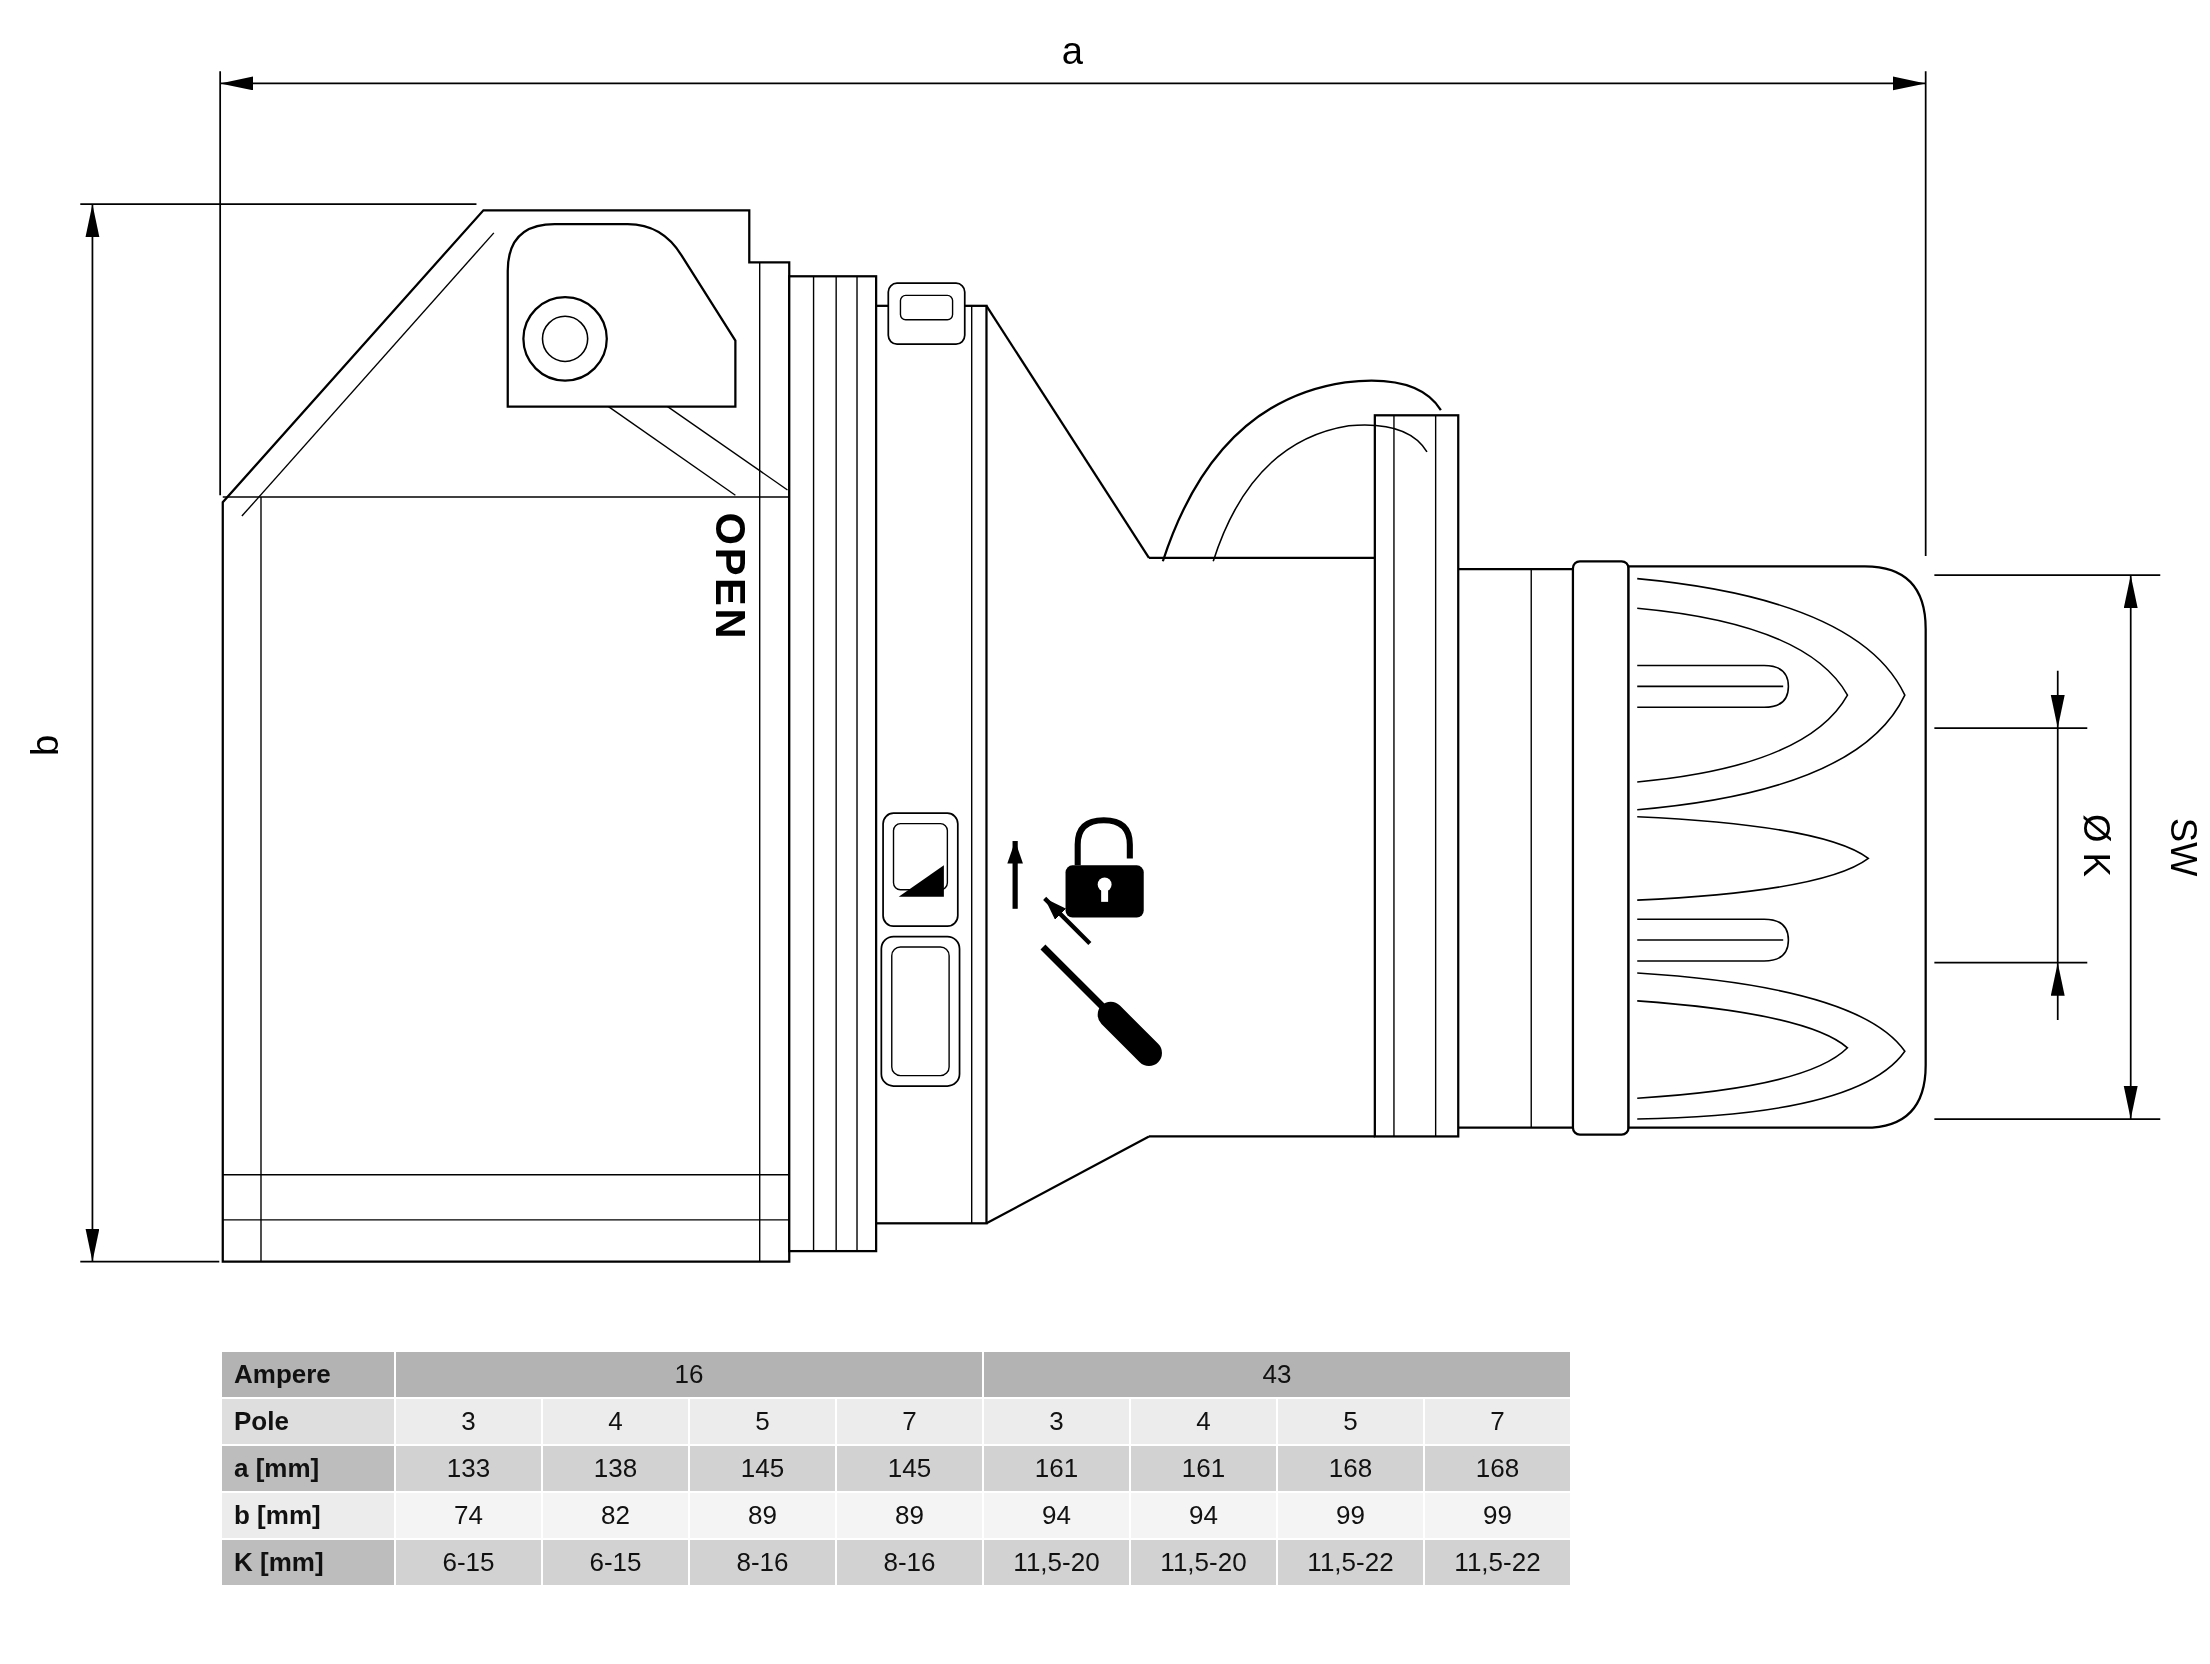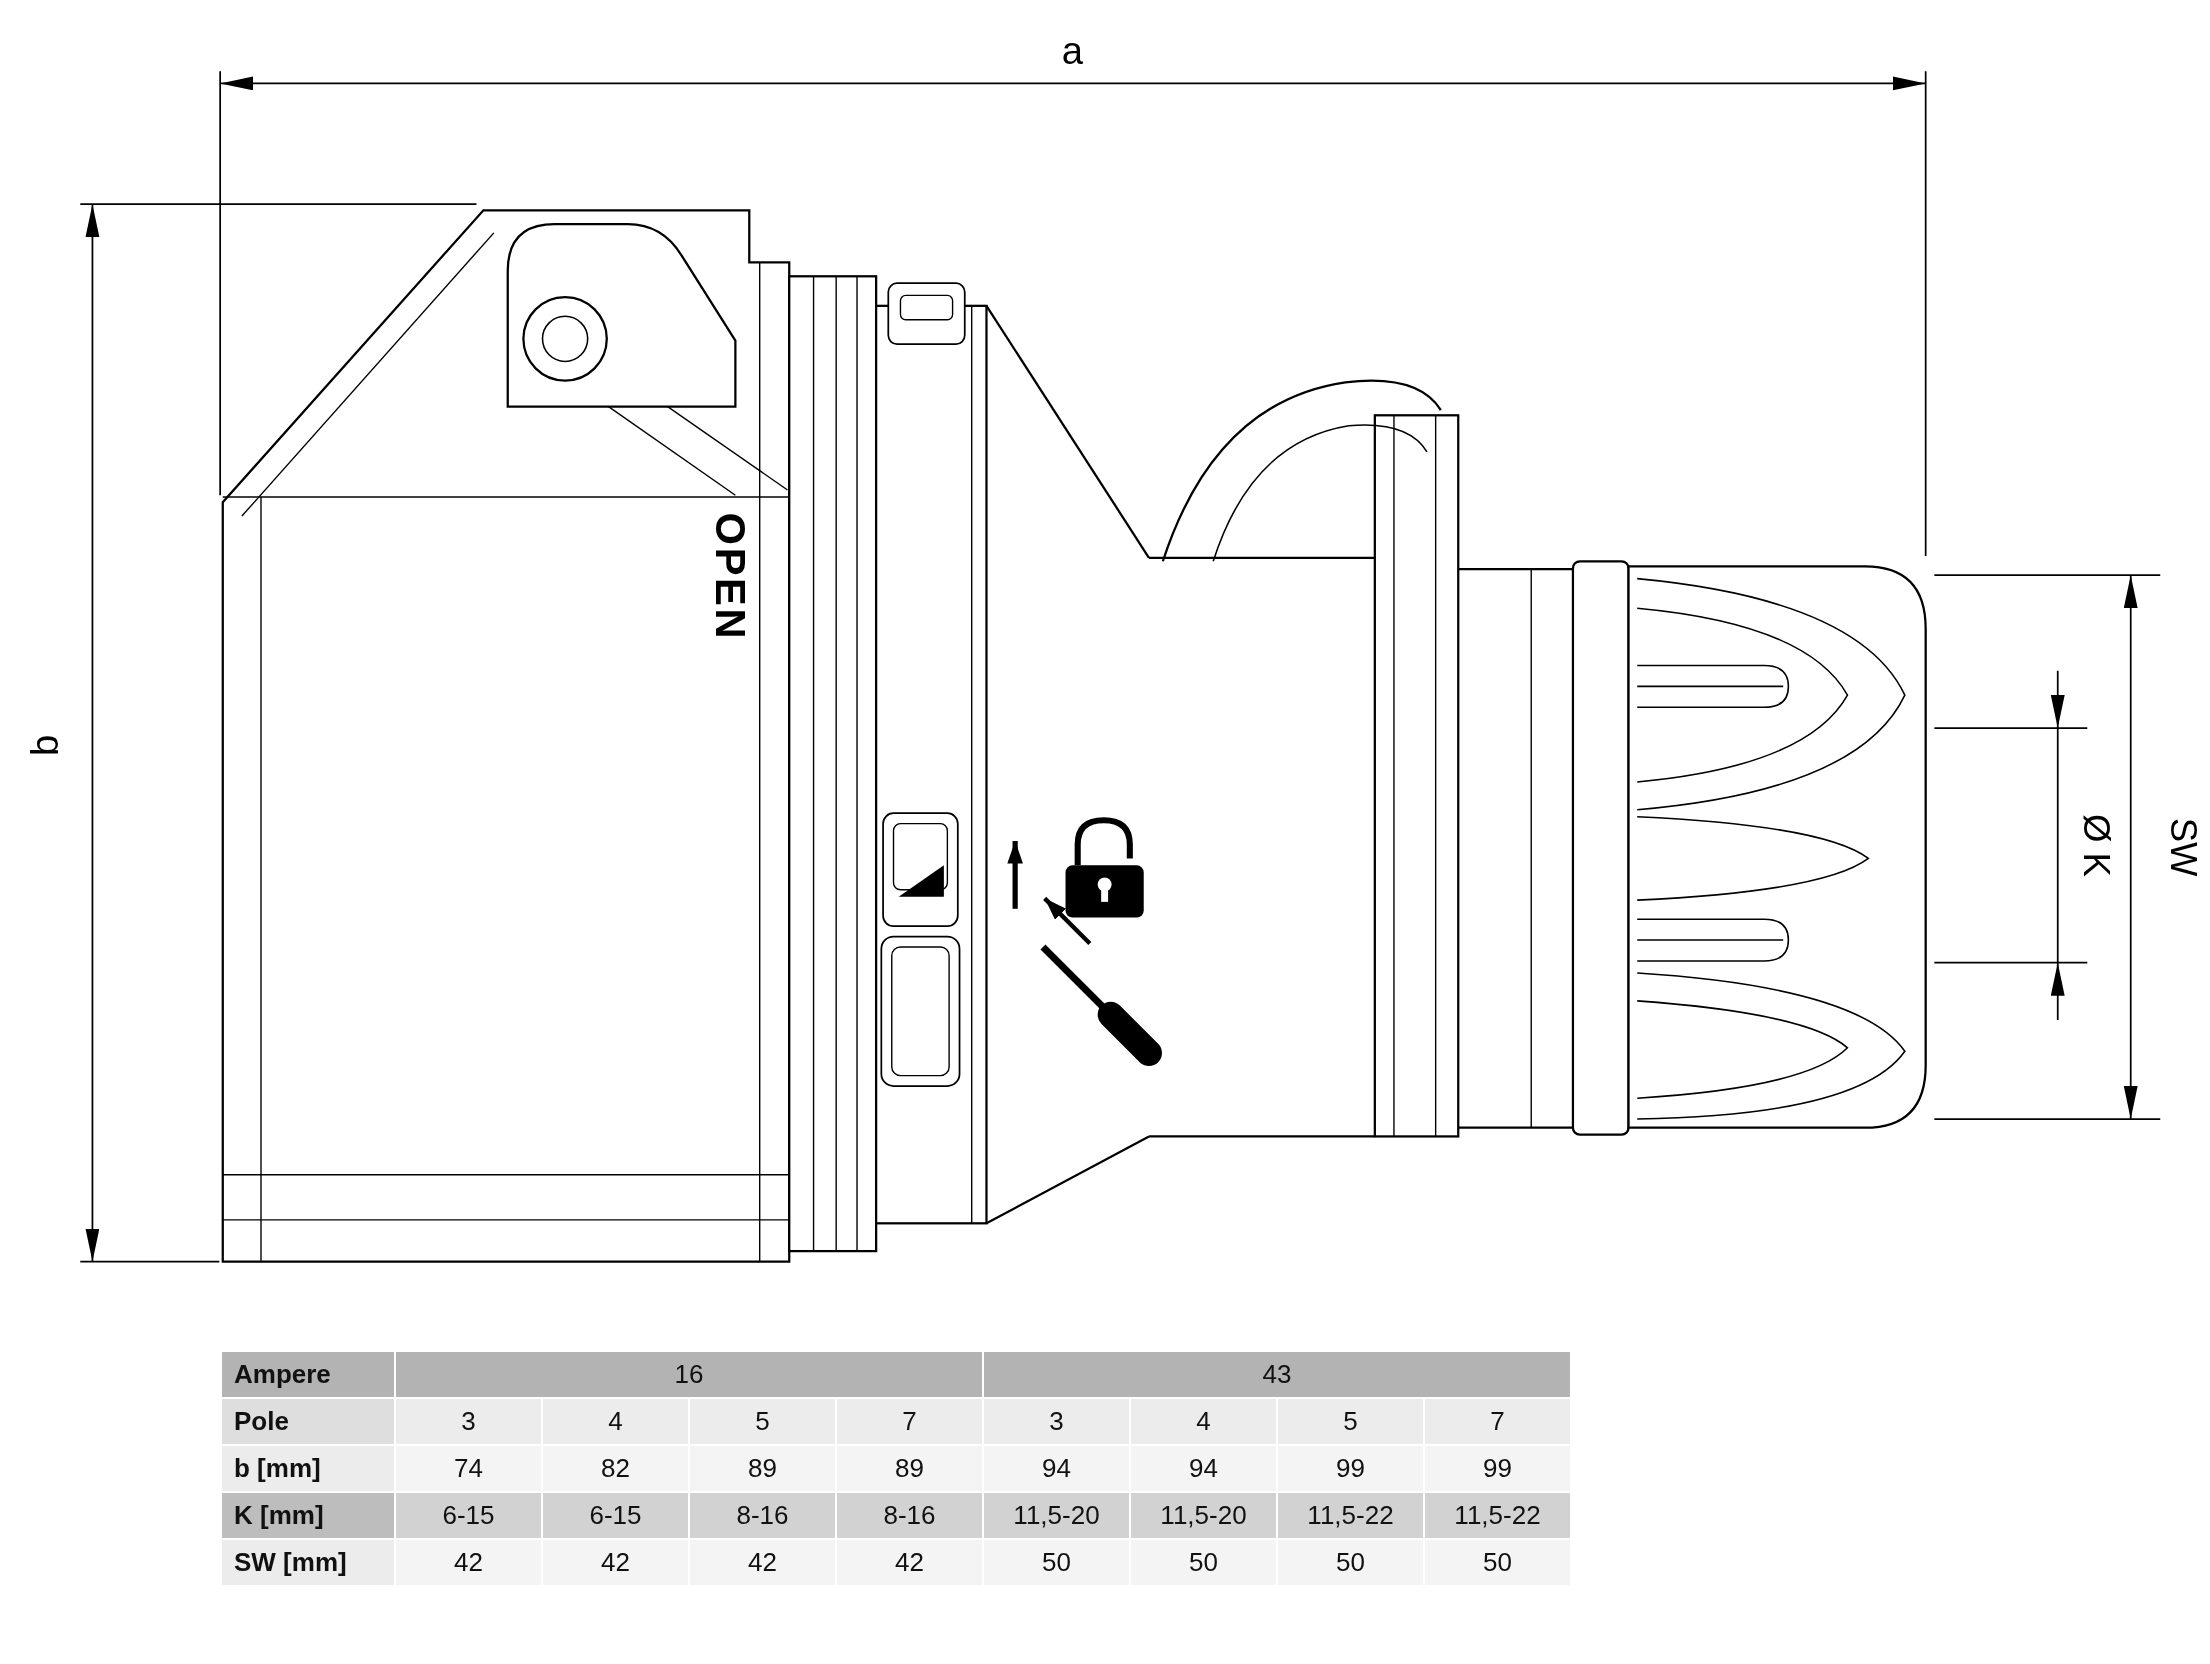--- a/index.html
+++ b/index.html
@@ -180,20 +180,31 @@
             <td class="lbl">Pole</td>
             <td class="bold">3</td>
             <td class="bold">4</td>
             <td class="bold">5</td>
             <td class="bold">7</td>
             <td class="bold">3</td>
             <td class="bold">4</td>
             <td class="bold">5</td>
             <td class="bold">7</td>
           </tr>
+          <tr class="row-mid">
+            <td class="lbl">a [mm]</td>
+            <td class="">133</td>
+            <td class="">138</td>
+            <td class="">145</td>
+            <td class="">145</td>
+            <td class="">161</td>
+            <td class="">161</td>
+            <td class="">168</td>
+            <td class="">168</td>
+          </tr>
           <tr class="row-white">
             <td class="lbl">b [mm]</td>
             <td class="bold">74</td>
             <td class="bold">82</td>
             <td class="bold">89</td>
             <td class="bold">89</td>
             <td class="bold">94</td>
             <td class="bold">94</td>
             <td class="bold">99</td>
             <td class="bold">99</td>
@@ -202,29 +213,18 @@
             <td class="lbl">K [mm]</td>
             <td class="">6-15</td>
             <td class="">6-15</td>
             <td class="">8-16</td>
             <td class="">8-16</td>
             <td class="">11,5-20</td>
             <td class="">11,5-20</td>
             <td class="">11,5-22</td>
             <td class="">11,5-22</td>
           </tr>
-          <tr class="row-white">
-            <td class="lbl">SW [mm]</td>
-            <td class="bold">42</td>
-            <td class="bold">42</td>
-            <td class="bold">42</td>
-            <td class="bold">42</td>
-            <td class="bold">50</td>
-            <td class="bold">50</td>
-            <td class="bold">50</td>
-            <td class="bold">50</td>
-          </tr>
         </tbody>
     </table>
   </div>
 
 </div>
 
 
 </body></html>

